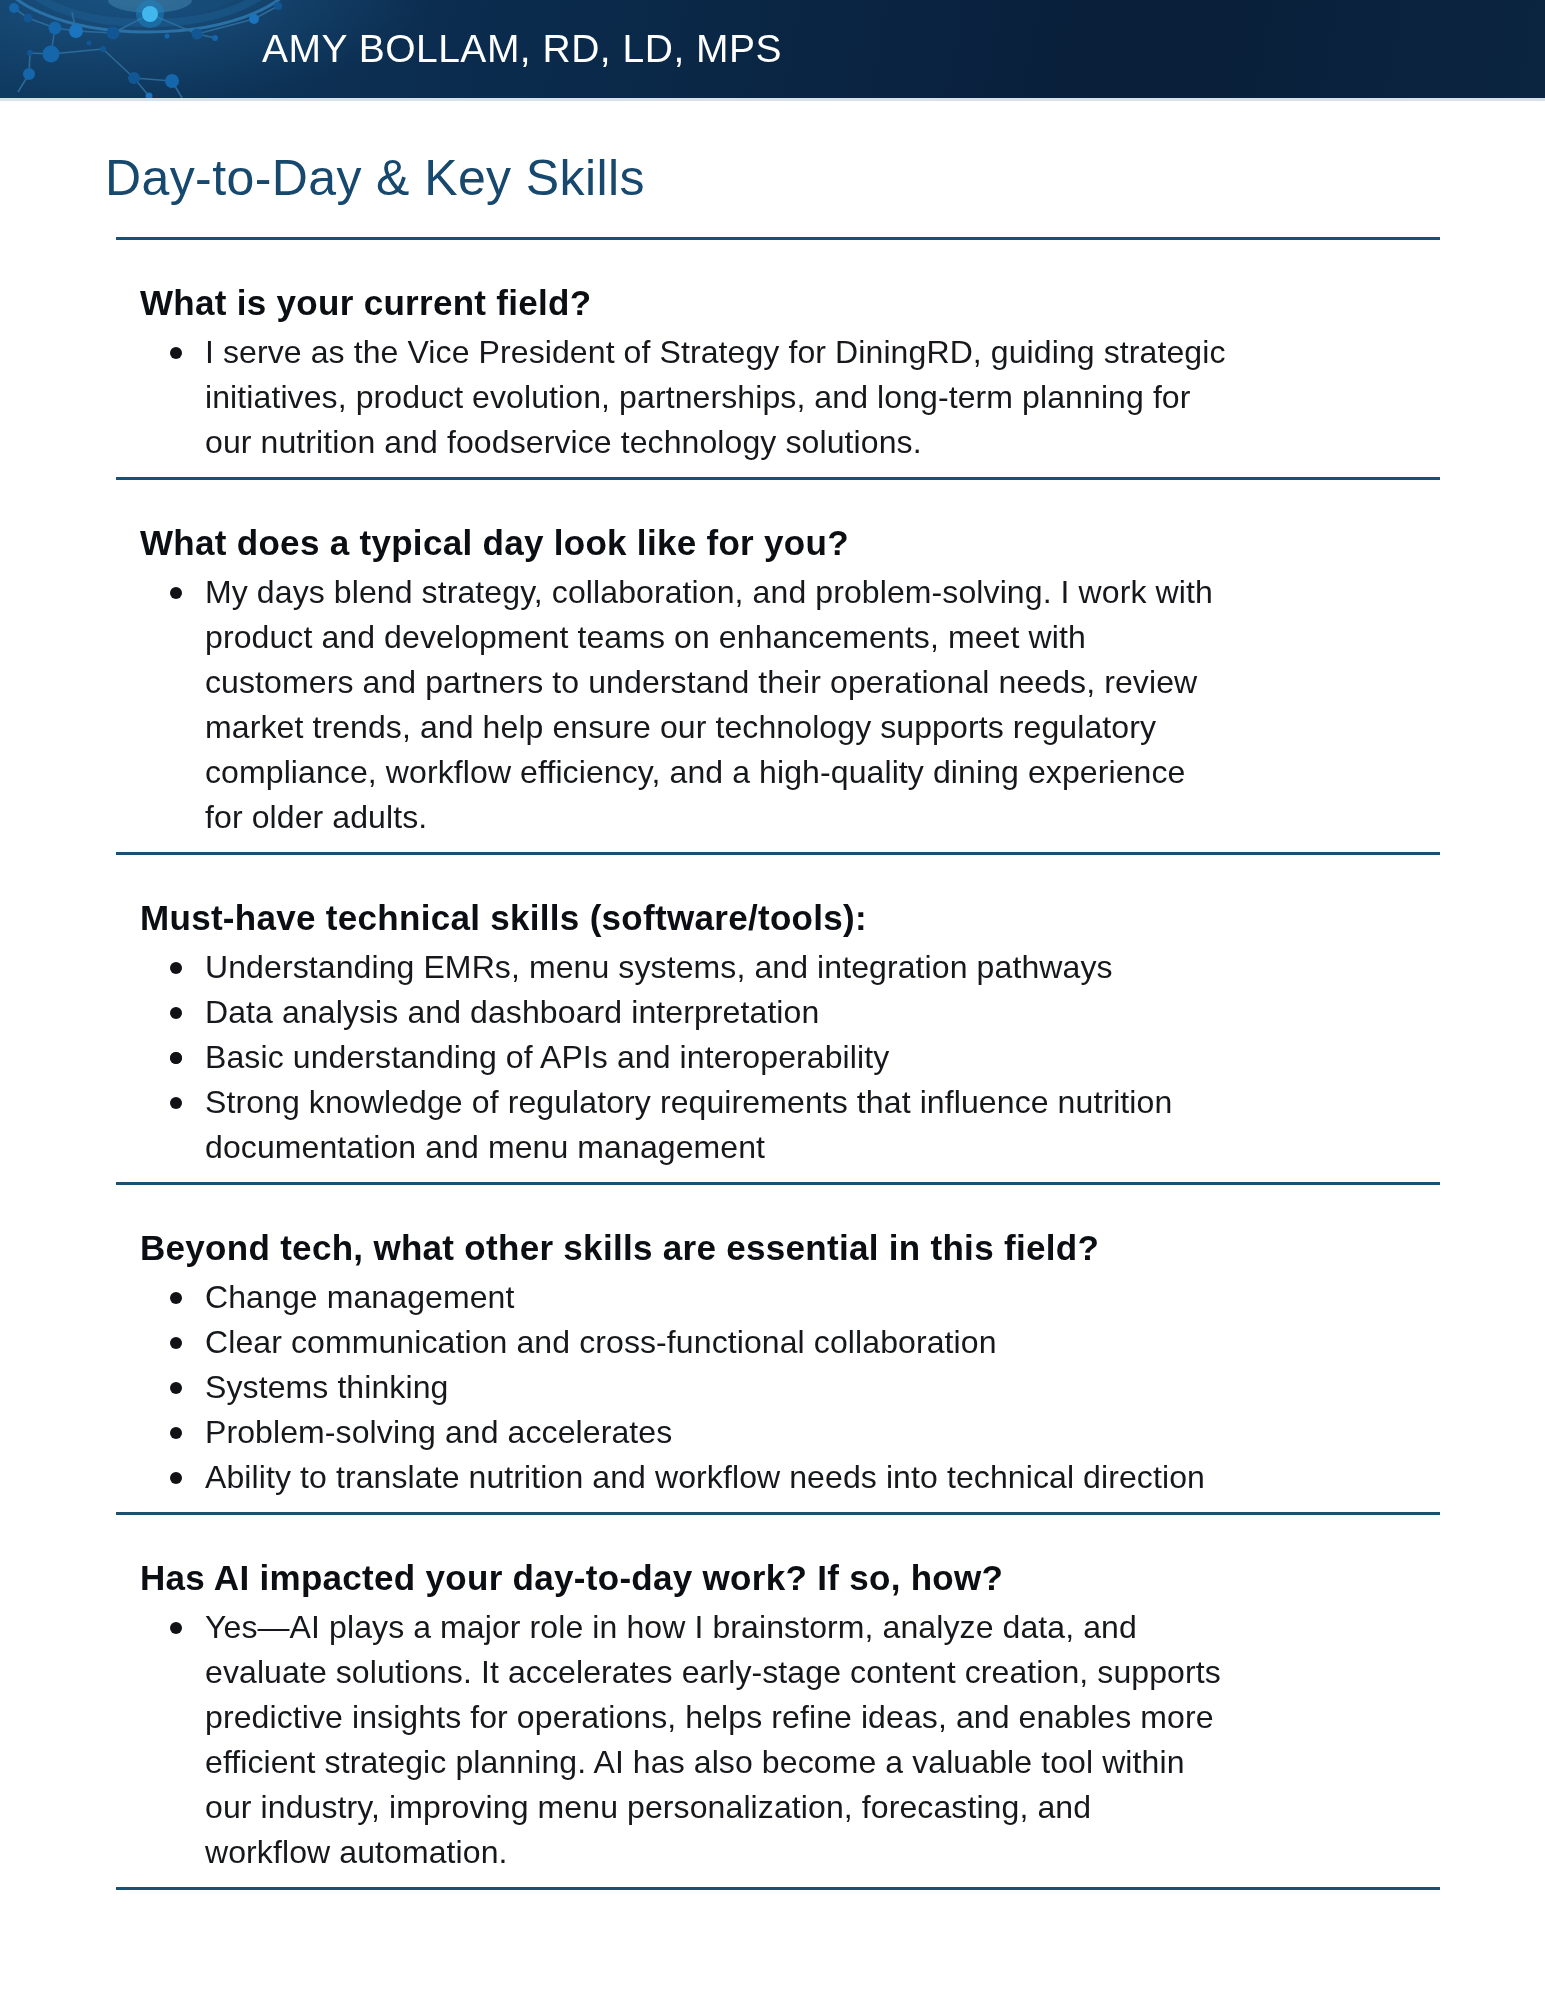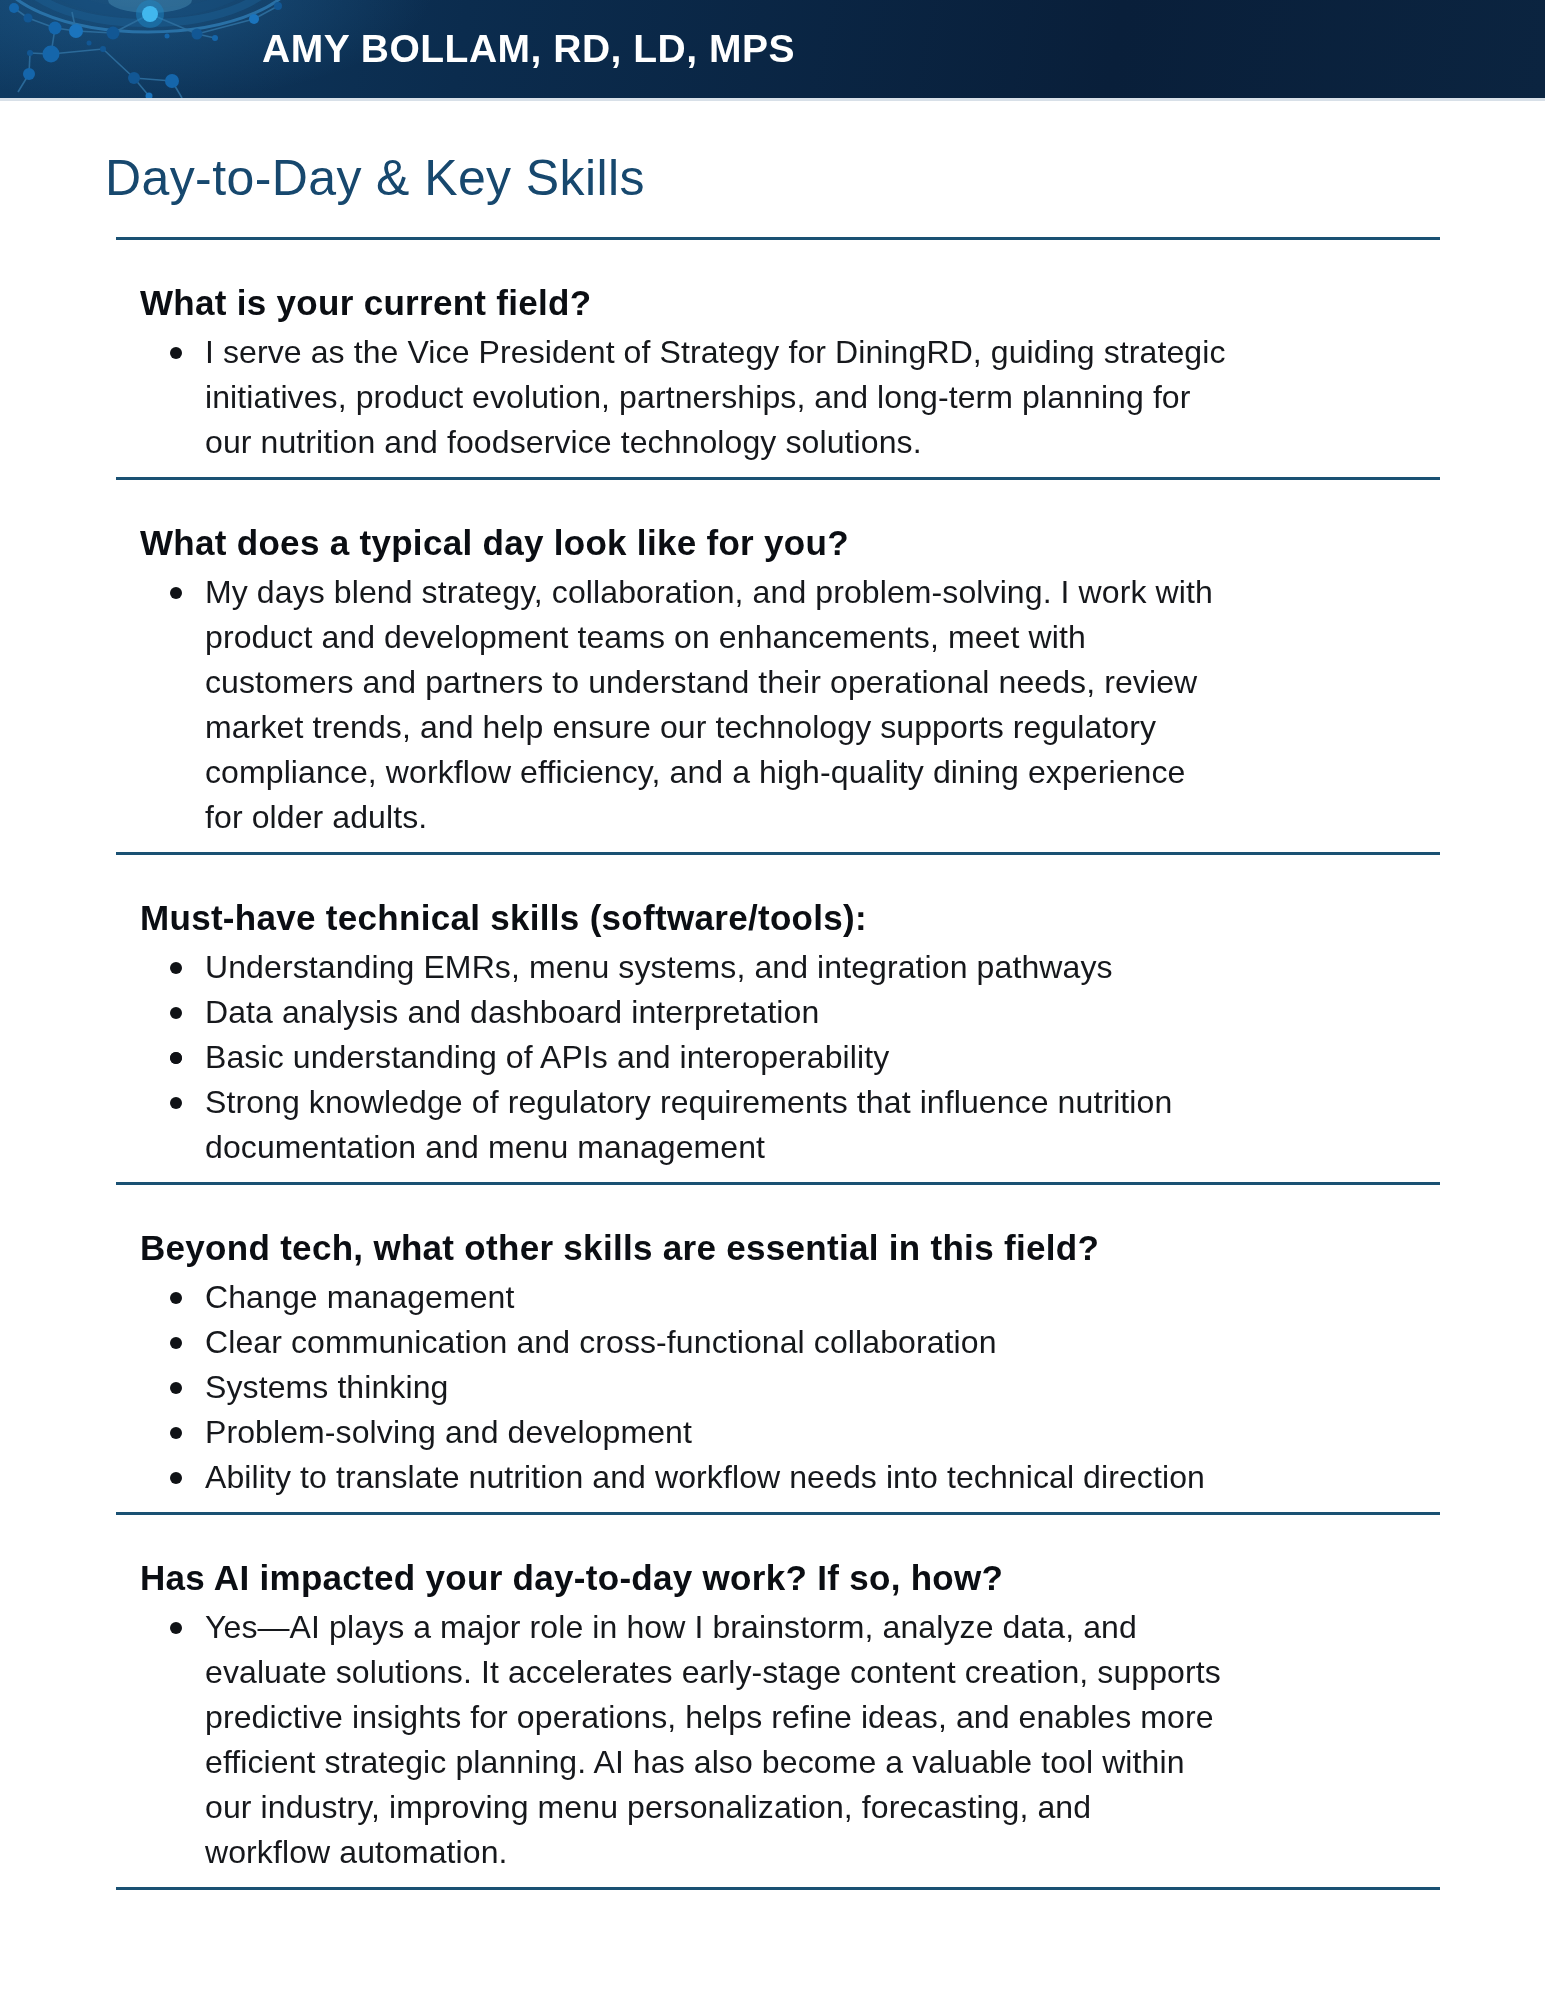--- a/index.html
+++ b/index.html
@@ -13,21 +13,21 @@
   
   .banner{
     position:relative;height:98px;overflow:hidden;
     background:
       radial-gradient(420px 160px at 9% -10%, rgba(48,130,190,.38), rgba(48,130,190,0) 70%),
       linear-gradient(100deg,#0f3a61 0%,#0b2c4e 30%,#091f3a 72%,#0b2440 100%);
     border-bottom:3px solid #d8e0e8;
   }
   .banner-name{
     position:absolute;left:262px;top:0;height:98px;line-height:98px;
-    color:#ffffff;font-size:39px;font-weight:700;letter-spacing:.5px;white-space:nowrap;
+    color:#ffffff;font-size:39px;font-weight:400;letter-spacing:.5px;white-space:nowrap;
   }
   .network{position:absolute;left:0;top:0;}
 
   
   .page-title{
     margin:46px 0 28px 105px;
     font-size:50px;line-height:62px;font-weight:400;letter-spacing:.4px;
     color:var(--title-blue,#17486e);
   }
 
@@ -155,21 +155,21 @@
           </ul>
   </section>
 
   <section>
     <hr class="rule">
     <h2 class="section-heading">Beyond tech, what other skills are essential in this field?</h2>
     <ul class="section-bullets">
             <li><span class="dot"></span><span class="btxt">Change management</span></li>
             <li><span class="dot"></span><span class="btxt">Clear communication and cross-functional collaboration</span></li>
             <li><span class="dot"></span><span class="btxt">Systems thinking</span></li>
-            <li><span class="dot"></span><span class="btxt">Problem-solving and development</span></li>
+            <li><span class="dot"></span><span class="btxt">Problem-solving and accelerates</span></li>
             <li><span class="dot"></span><span class="btxt">Ability to translate nutrition and workflow needs into technical direction</span></li>
           </ul>
   </section>
 
   <section>
     <hr class="rule">
     <h2 class="section-heading">Has AI impacted your day-to-day work? If so, how?</h2>
     <ul class="section-bullets">
             <li><span class="dot"></span><span class="btxt">Yes—AI plays a major role in how I brainstorm, analyze data, and
 evaluate solutions. It accelerates early-stage content creation, supports

